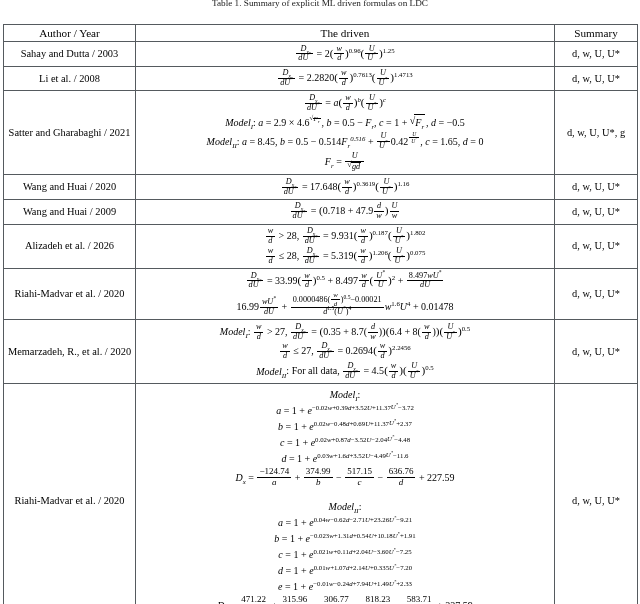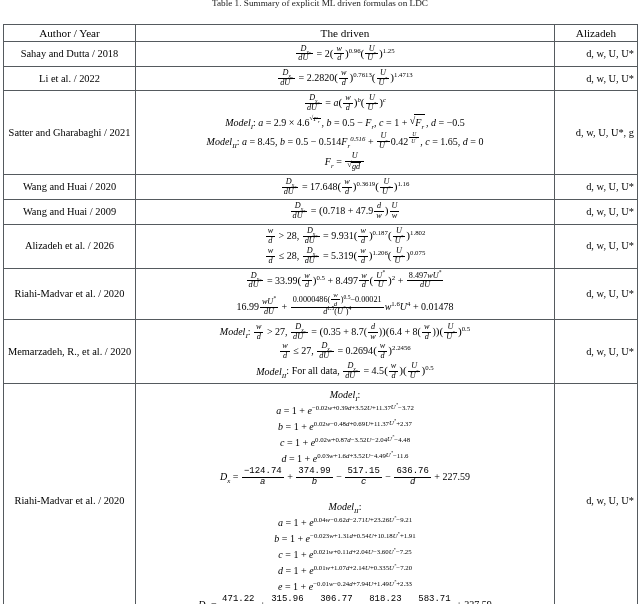--- a/index.html
+++ b/index.html
@@ -52,21 +52,21 @@
     text-align: center;
     font-size: 11.2px;
     padding: 3px 2px;
   }
   .author {
     text-align: center;
     font-size: 10.4px;
     line-height: 12px;
   }
   .features {
-    text-align: right;
+    text-align: center;
     font-size: 10.4px;
     line-height: 12px;
     white-space: nowrap;
   }
   .formula {
     text-align: center;
     font-size: 10px;
     line-height: 15px;
     font-family: "Liberation Serif", "DejaVu Serif", serif;
   }
@@ -89,21 +89,21 @@
   }
   .frac > .num {
     display: block;
     border-bottom: 0.8px solid #000;
     padding: 0 2px;
   }
   .frac > .den {
     display: block;
     padding: 0 2px;
   }
-  .frac.big { font-size: 0.9em; font-family: Liberation Mono, monospace; }
+  .frac.big { font-size: 0.9em; }
 
   sup.ex { font-size: 0.68em; vertical-align: super; line-height: 0; }
   sub.sb { font-size: 0.68em; vertical-align: sub; line-height: 0; }
 
   .sqrt {
     display: inline-block;
     position: relative;
     padding-left: 0.45em;
     padding-right: 1px;
   }
@@ -132,33 +132,33 @@
     <colgroup>
       <col class="c-author">
       <col class="c-formula">
       <col class="c-features">
     </colgroup>
     <tbody>
 
       <tr class="hdr">
         <td>Author / Year</td>
         <td>The driven</td>
-        <td>Alizadeh</td>
-      </tr>
-
-      <tr>
-        <td class="author">Sahay and Dutta / 2018</td>
+        <td>Summary</td>
+      </tr>
+
+      <tr>
+        <td class="author">Sahay and Dutta / 2003</td>
         <td class="formula">
           <span class="fline"><span class="frac"><span class="num"><span class="math">D<sub class="sb">x</sub></span></span><span class="den"><span class="math">dU<sup class="ex">*</sup></span></span></span> = 2<span class="paren">(</span><span class="frac"><span class="num"><span class="math">w</span></span><span class="den"><span class="math">d</span></span></span><span class="paren">)</span><sup class="ex">0.96</sup><span class="paren">(</span><span class="frac"><span class="num"><span class="math">U</span></span><span class="den"><span class="math">U<sup class="ex">*</sup></span></span></span><span class="paren">)</span><sup class="ex">1.25</sup></span>
         </td>
         <td class="features">d, w, U, U*</td>
       </tr>
 
       <tr>
-        <td class="author">Li et al. / 2022</td>
+        <td class="author">Li et al. / 2008</td>
         <td class="formula">
           <span class="fline"><span class="frac"><span class="num"><span class="math">D<sub class="sb">x</sub></span></span><span class="den"><span class="math">dU<sup class="ex">*</sup></span></span></span> = 2.2820<span class="paren">(</span><span class="frac"><span class="num"><span class="math">w</span></span><span class="den"><span class="math">d</span></span></span><span class="paren">)</span><sup class="ex">0.7613</sup><span class="paren">(</span><span class="frac"><span class="num"><span class="math">U</span></span><span class="den"><span class="math">U<sup class="ex">*</sup></span></span></span><span class="paren">)</span><sup class="ex">1.4713</sup></span>
         </td>
         <td class="features">d, w, U, U*</td>
       </tr>
 
       <tr>
         <td class="author">Satter and Gharabaghi / 2021</td>
         <td class="formula">
           <span class="fline"><span class="frac"><span class="num"><span class="math">D<sub class="sb">x</sub></span></span><span class="den"><span class="math">dU<sup class="ex">*</sup></span></span></span> = <span class="math">a</span><span class="paren">(</span><span class="frac"><span class="num"><span class="math">w</span></span><span class="den"><span class="math">d</span></span></span><span class="paren">)</span><sup class="ex"><span class="math">b</span></sup><span class="paren">(</span><span class="frac"><span class="num"><span class="math">U</span></span><span class="den"><span class="math">U<sup class="ex">*</sup></span></span></span><span class="paren">)</span><sup class="ex"><span class="math">c</span></sup></span>

